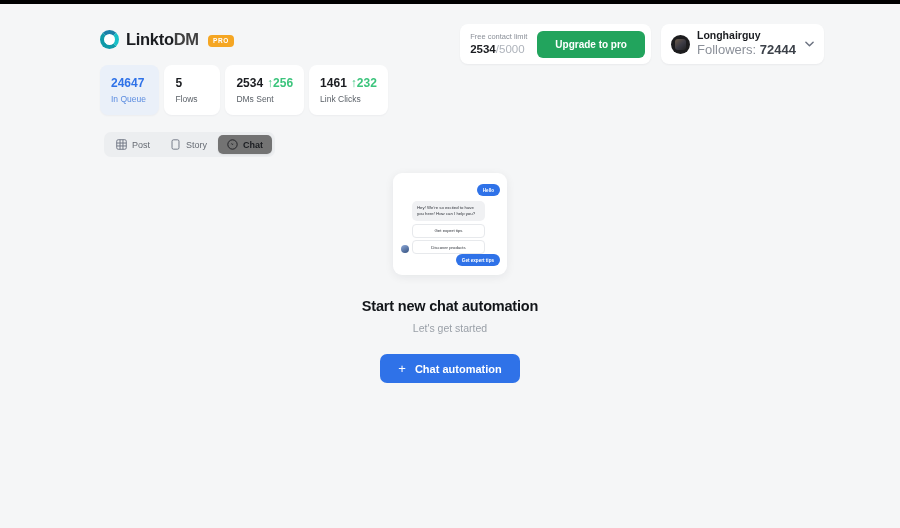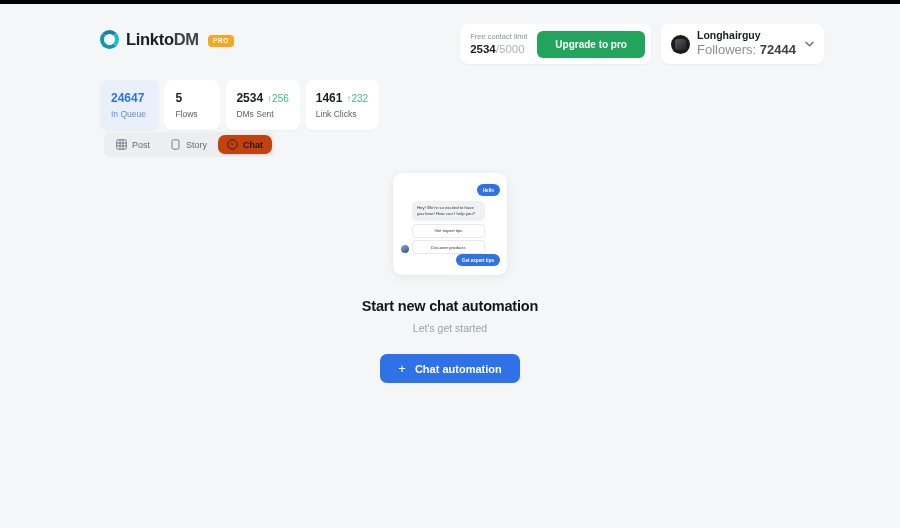--- a/index.html
+++ b/index.html
@@ -80,53 +80,53 @@
     background: linear-gradient(140deg,#6b5a4a 0%,#3a3a44 55%,#222 100%);
   }
   .user-text { line-height: 1.3; }
   .user-name { font-size: 10.5px; font-weight: 700; color: #1b1d21; }
   .user-followers { font-size: 13px; color: #8b9099; }
   .user-followers b { color: #3c4149; font-weight: 700; }
   .chev { margin-left: 2px; color: #6b7280; font-size: 9px; }
 
   
   .stats {
-    position: absolute; left: 100px; top: 76px;
+    position: absolute; left: 100px; top: 61px;
     display: flex; gap: 5px;
   }
   .stat {
     background: #fff; border-radius: 8px;
     min-width: 56px; height: 50px;
     padding: 8px 11px;
     display: flex; flex-direction: column; justify-content: center; gap: 4px;
     box-shadow: 0 1px 2px rgba(16,24,40,.04);
   }
   .stat.active { background: #eaf0f9; }
   .stat-top { display: flex; align-items: baseline; gap: 4px; }
   .stat-value { font-size: 12px; font-weight: 700; color: #1b1d21; white-space: nowrap; }
   .stat.active .stat-value { color: #2f72e8; }
-  .stat-delta { font-size: 10px; font-weight: 400; color: #3cc47c; white-space: nowrap; }
+  .stat-delta { font-size: 12px; font-weight: 700; color: #3cc47c; white-space: nowrap; }
   .stat-label { font-size: 8.5px; color: #5c6269; white-space: nowrap; }
   .stat.active .stat-label { color: #5b8ce0; }
 
   
   .tabs {
     position: absolute; left: 104px; top: 128px;
     background: #eceef0; border-radius: 7px;
     display: flex; align-items: center; gap: 2px;
     padding: 3px;
   }
   .tab {
     display: flex; align-items: center; gap: 5px;
     border-radius: 5px; padding: 4px 9px;
     font-size: 9px; color: #666b73; cursor: pointer;
     white-space: nowrap;
   }
-  .tab.active { background: #c2410c; color: #1b1d21; font-weight: 700;
-    box-shadow: 0 1px 2px rgba(16,24,40,.08); border-radius: 7px; }
+  .tab.active { background: #737373; color: #1b1d21; font-weight: 700;
+    box-shadow: 0 1px 2px rgba(16,24,40,.08); }
   .tab svg { display: block; }
 
   
   .main { position: absolute; left: 0; top: 160px; width: 900px; text-align: center; }
   .illus {
     width: 114px; height: 102px; margin: 9px auto 0;
     background: #fff; border-radius: 9px;
     box-shadow: 0 2px 10px rgba(16,24,40,.07);
     position: relative; overflow: hidden;
   }

